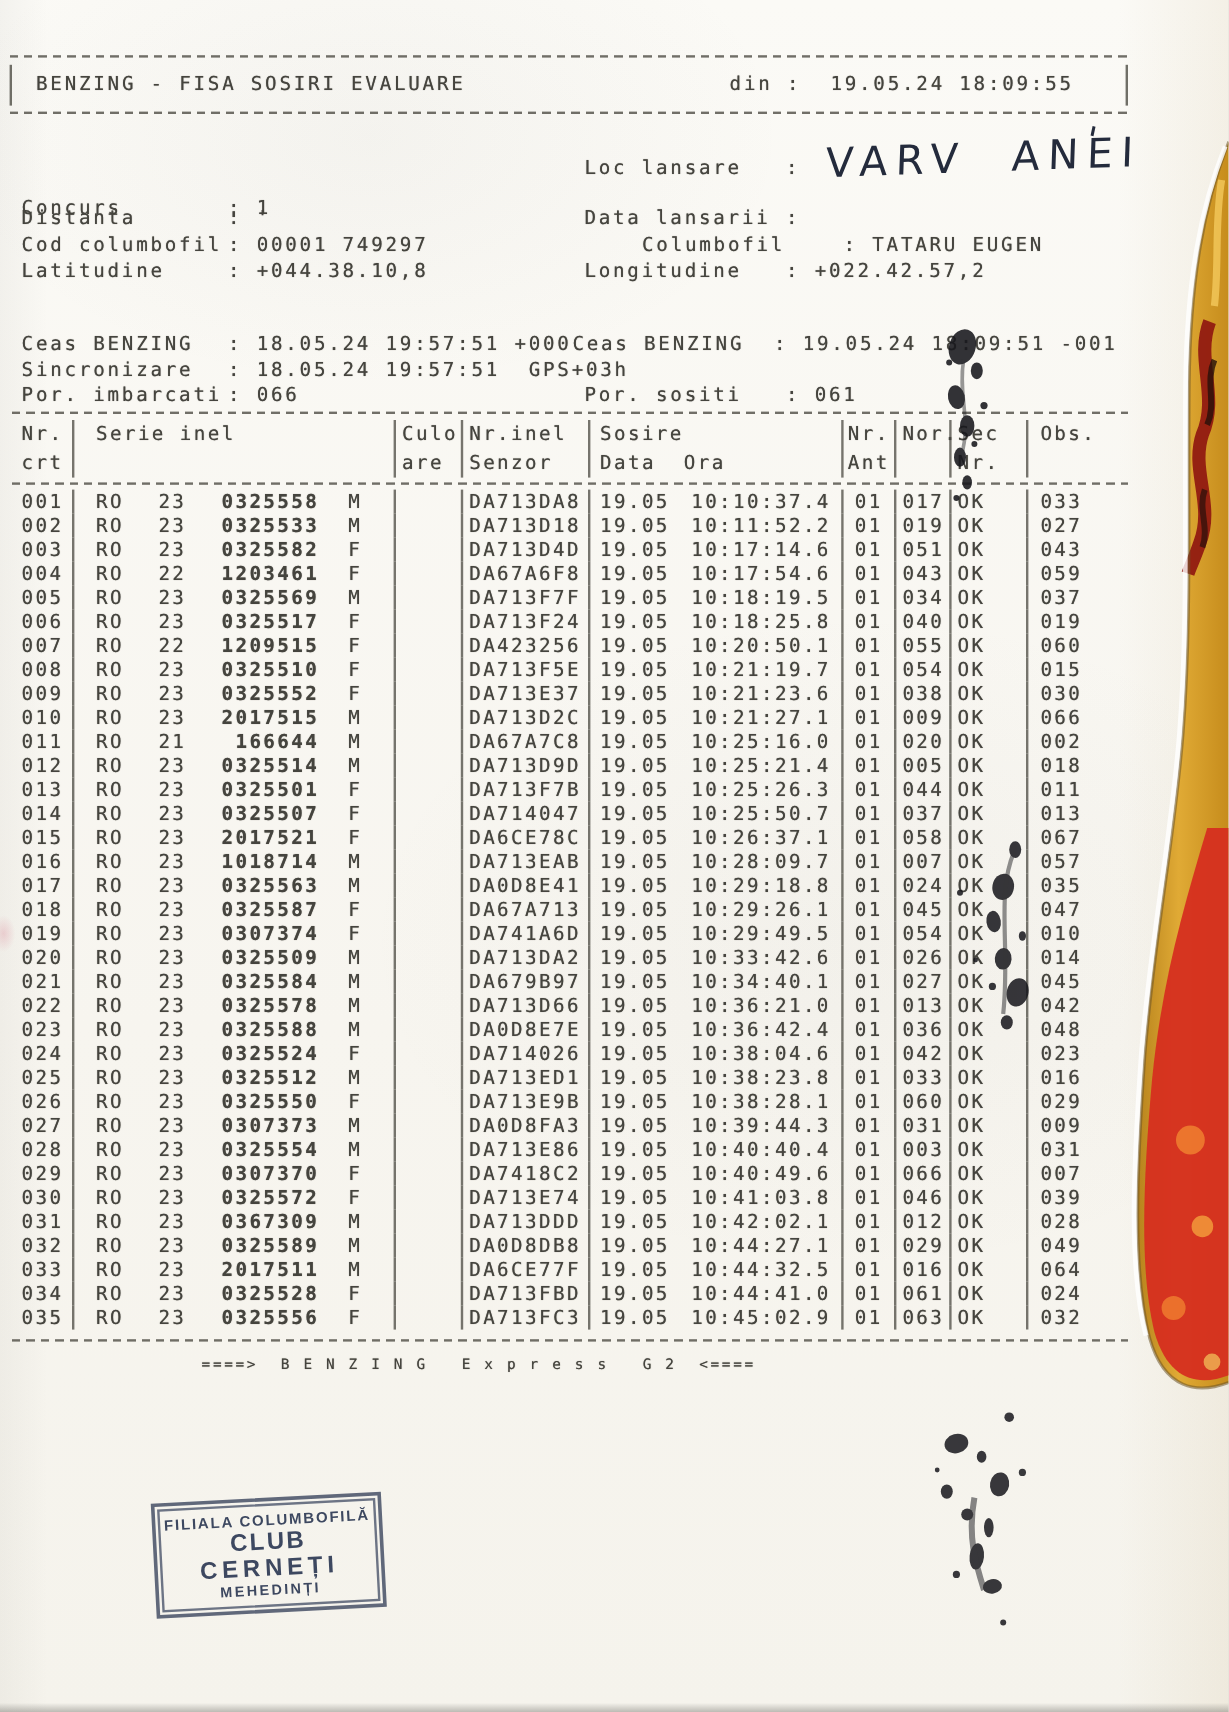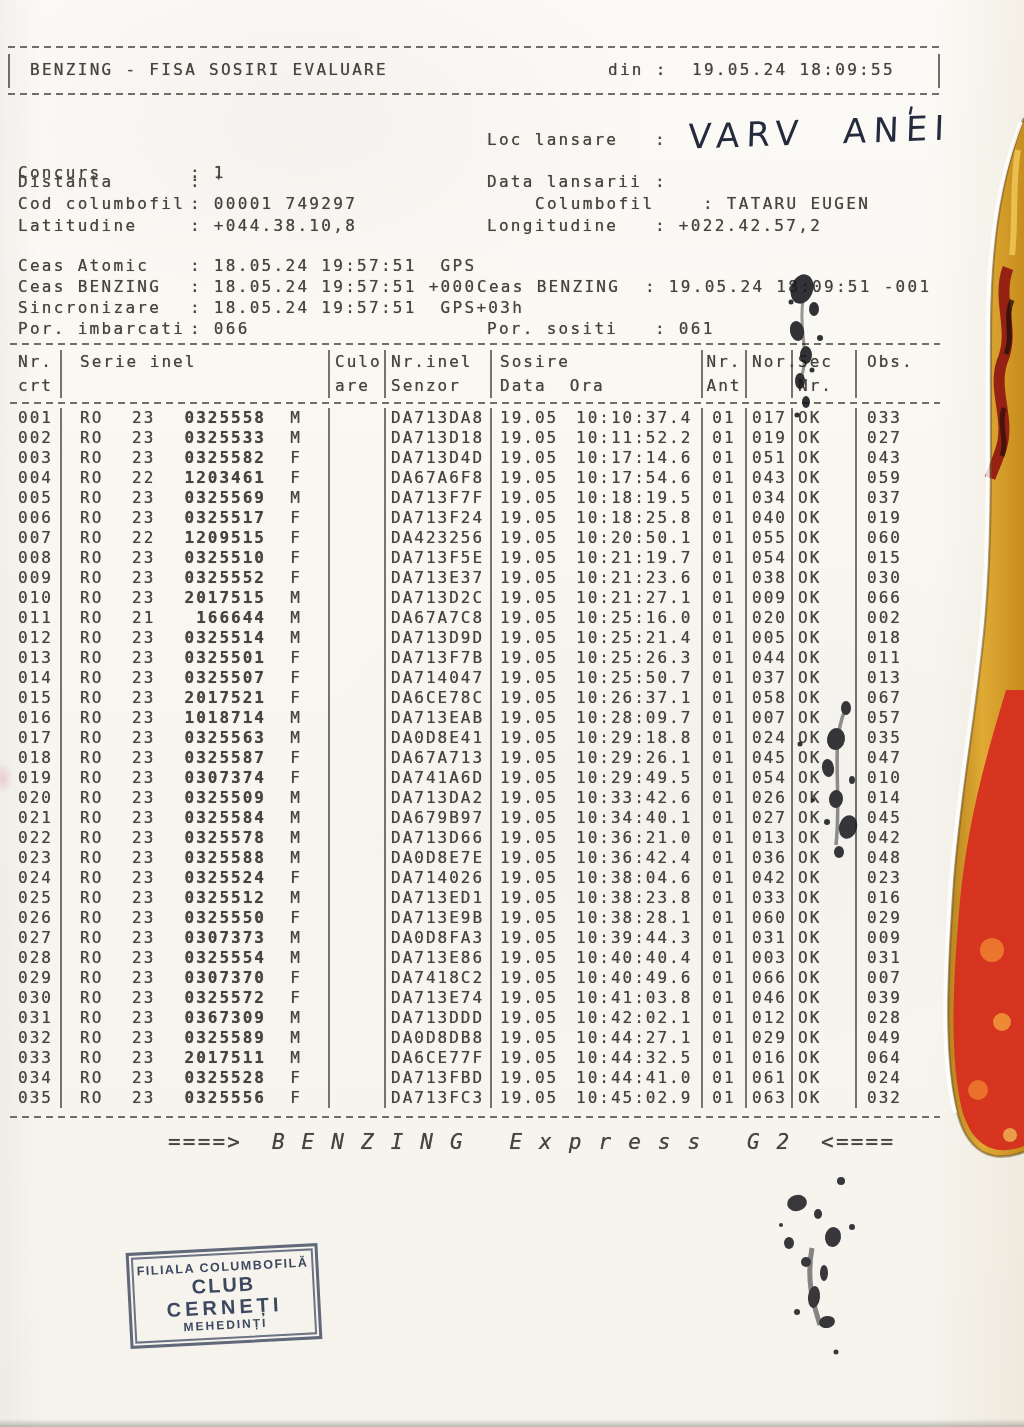--- a/index.html
+++ b/index.html
@@ -47,21 +47,21 @@
   .sp-d{display:inline-block;width:76px;}
   .hcell div{height:24px;line-height:24px;}
   
   .hand{position:absolute;left:688px;top:112px;transform:rotate(-2deg) skewX(-4deg);
     font-family:"DejaVu Sans", sans-serif;font-size:34px;font-weight:400;
     color:#242b3c;letter-spacing:7px;word-spacing:20px;white-space:pre;}
   .hand-accent{position:absolute;left:905px;top:100px;font-family:"DejaVu Sans",sans-serif;
     font-size:30px;color:#242b3c;transform:rotate(12deg);}
   
   .benzing{position:absolute;left:168px;top:1130px;white-space:pre;letter-spacing:2.2px;
-    font-size:21px;text-shadow:0 0 .7px rgba(70,68,60,.75);font-style:italic;}
+    font-size:12px;text-shadow:0 0 .7px rgba(70,68,60,.75);}
   
   .stamp{position:absolute;left:128px;top:1248px;width:192px;height:96px;
     transform:rotate(-3deg);border:3px solid rgba(47,59,86,.82);opacity:.92;
     font-family:"Liberation Sans", sans-serif;color:#2e3a55;text-align:center;
     box-sizing:border-box;}
   .stamp-inner{position:absolute;inset:2px;border:2px solid rgba(47,59,86,.75);
     box-sizing:border-box;padding-top:5px;}
   .st1{font-size:12.5px;font-weight:bold;letter-spacing:1.5px;}
   .st2{font-size:20px;font-weight:bold;letter-spacing:2px;line-height:22px;}
   .st3{font-size:20px;font-weight:bold;letter-spacing:4px;line-height:22px;}
@@ -88,21 +88,20 @@
 
   <div class="infoline mono" style="left:18px;top:172px;"><span class="lbl lblL">Distanta</span><span>: '</span></div>
   <div class="infoline mono" style="left:487px;top:172px;"><span class="lbl lblR">Data lansarii</span><span>:</span></div>
 
   <div class="infoline mono" style="left:18px;top:194px;"><span class="lbl lblL">Cod columbofil</span><span>: 00001 749297</span></div>
   <div class="infoline mono" style="left:487px;top:194px;margin-left:48px;"><span class="lbl lblR">Columbofil</span><span>: TATARU EUGEN</span></div>
 
   <div class="infoline mono" style="left:18px;top:216px;"><span class="lbl lblL">Latitudine</span><span>: +044.38.10,8</span></div>
   <div class="infoline mono" style="left:487px;top:216px;"><span class="lbl lblR">Longitudine</span><span>: +022.42.57,2</span></div>
 
-  <div class="infoline mono" style="left:18px;top:256px;"><span class="lbl lblL">Ceas Atomic</span><span>: 18.05.24 19:57:51  GPS</span></div>
 
   <div class="infoline mono" style="left:18px;top:277px;"><span class="lbl lblL">Ceas BENZING</span><span>: 18.05.24 19:57:51 +000</span></div>
   <div class="infoline mono" style="left:477px;top:277px;"><span class="lbl lblR">Ceas BENZING</span><span>: 19.05.24 18:09:51 -001</span></div>
 
   <div class="infoline mono" style="left:18px;top:298px;"><span class="lbl lblL">Sincronizare</span><span>: 18.05.24 19:57:51  GPS+03h</span></div>
 
   <div class="infoline mono" style="left:18px;top:319px;"><span class="lbl lblL">Por. imbarcati</span><span>: 066</span></div>
   <div class="infoline mono" style="left:487px;top:319px;"><span class="lbl lblR">Por. sositi</span><span>: 061</span></div>
 
   <div class="dash" style="top:343px;left:10px;width:930px;"></div>

